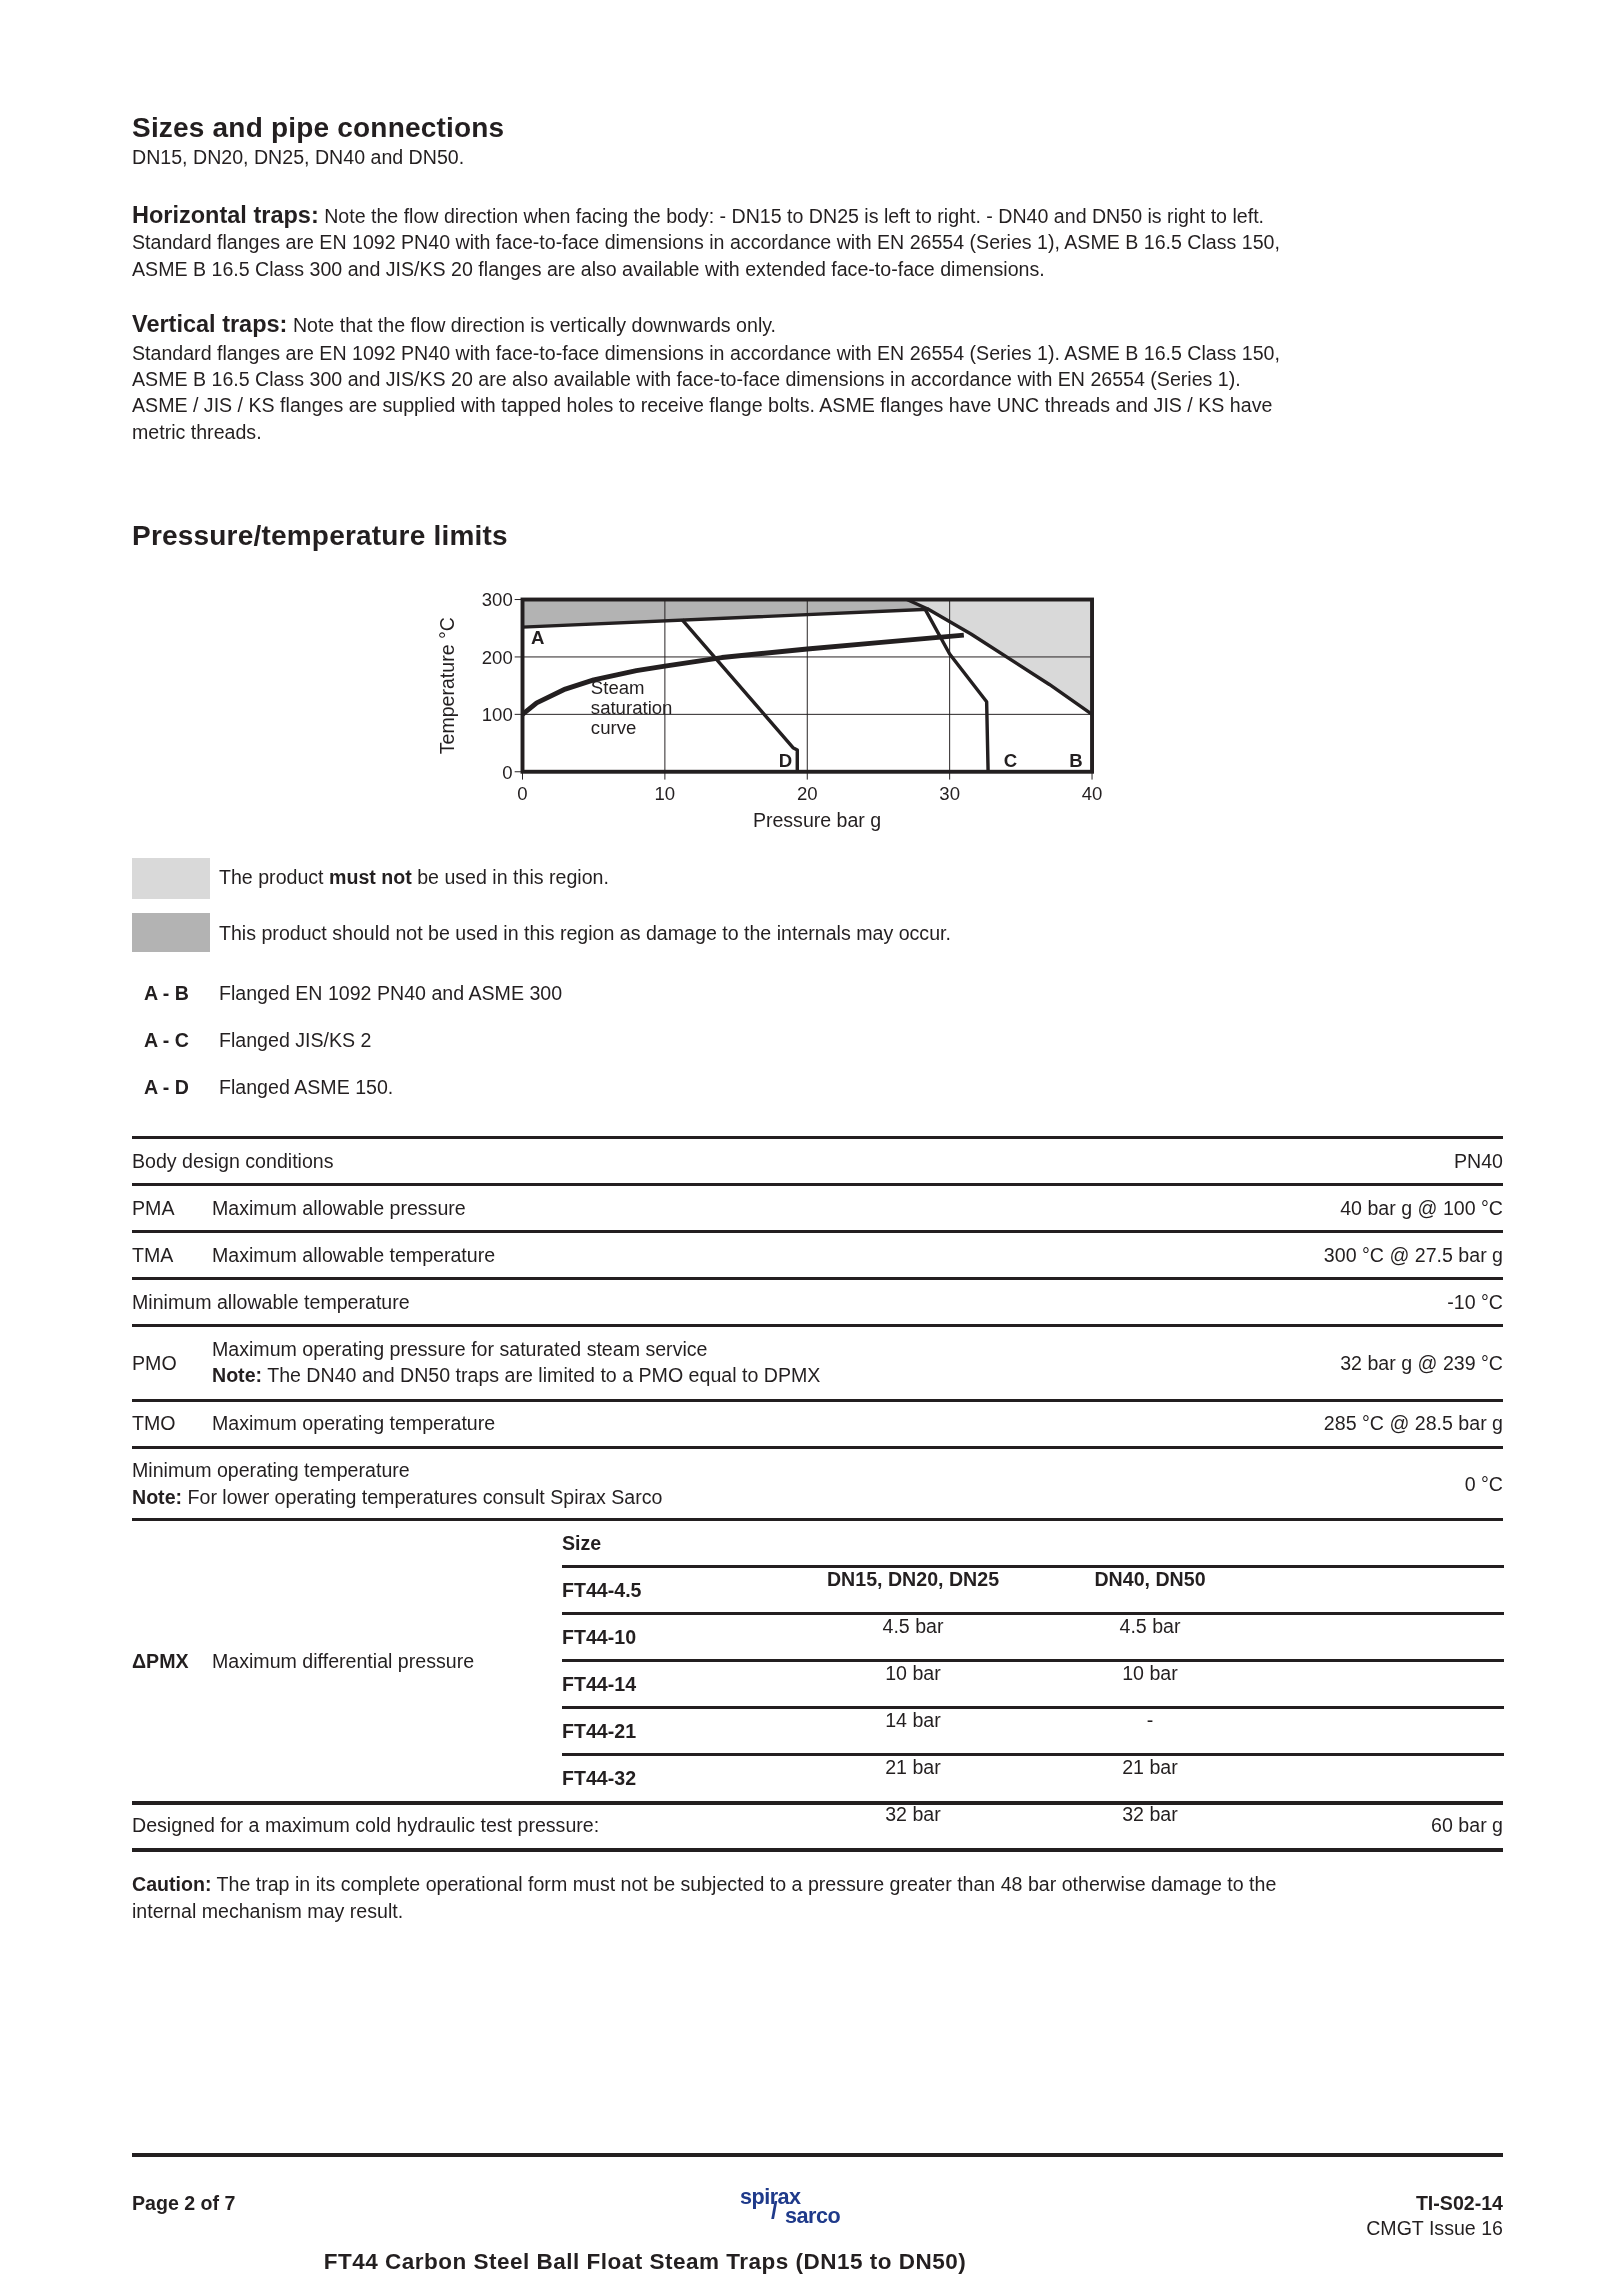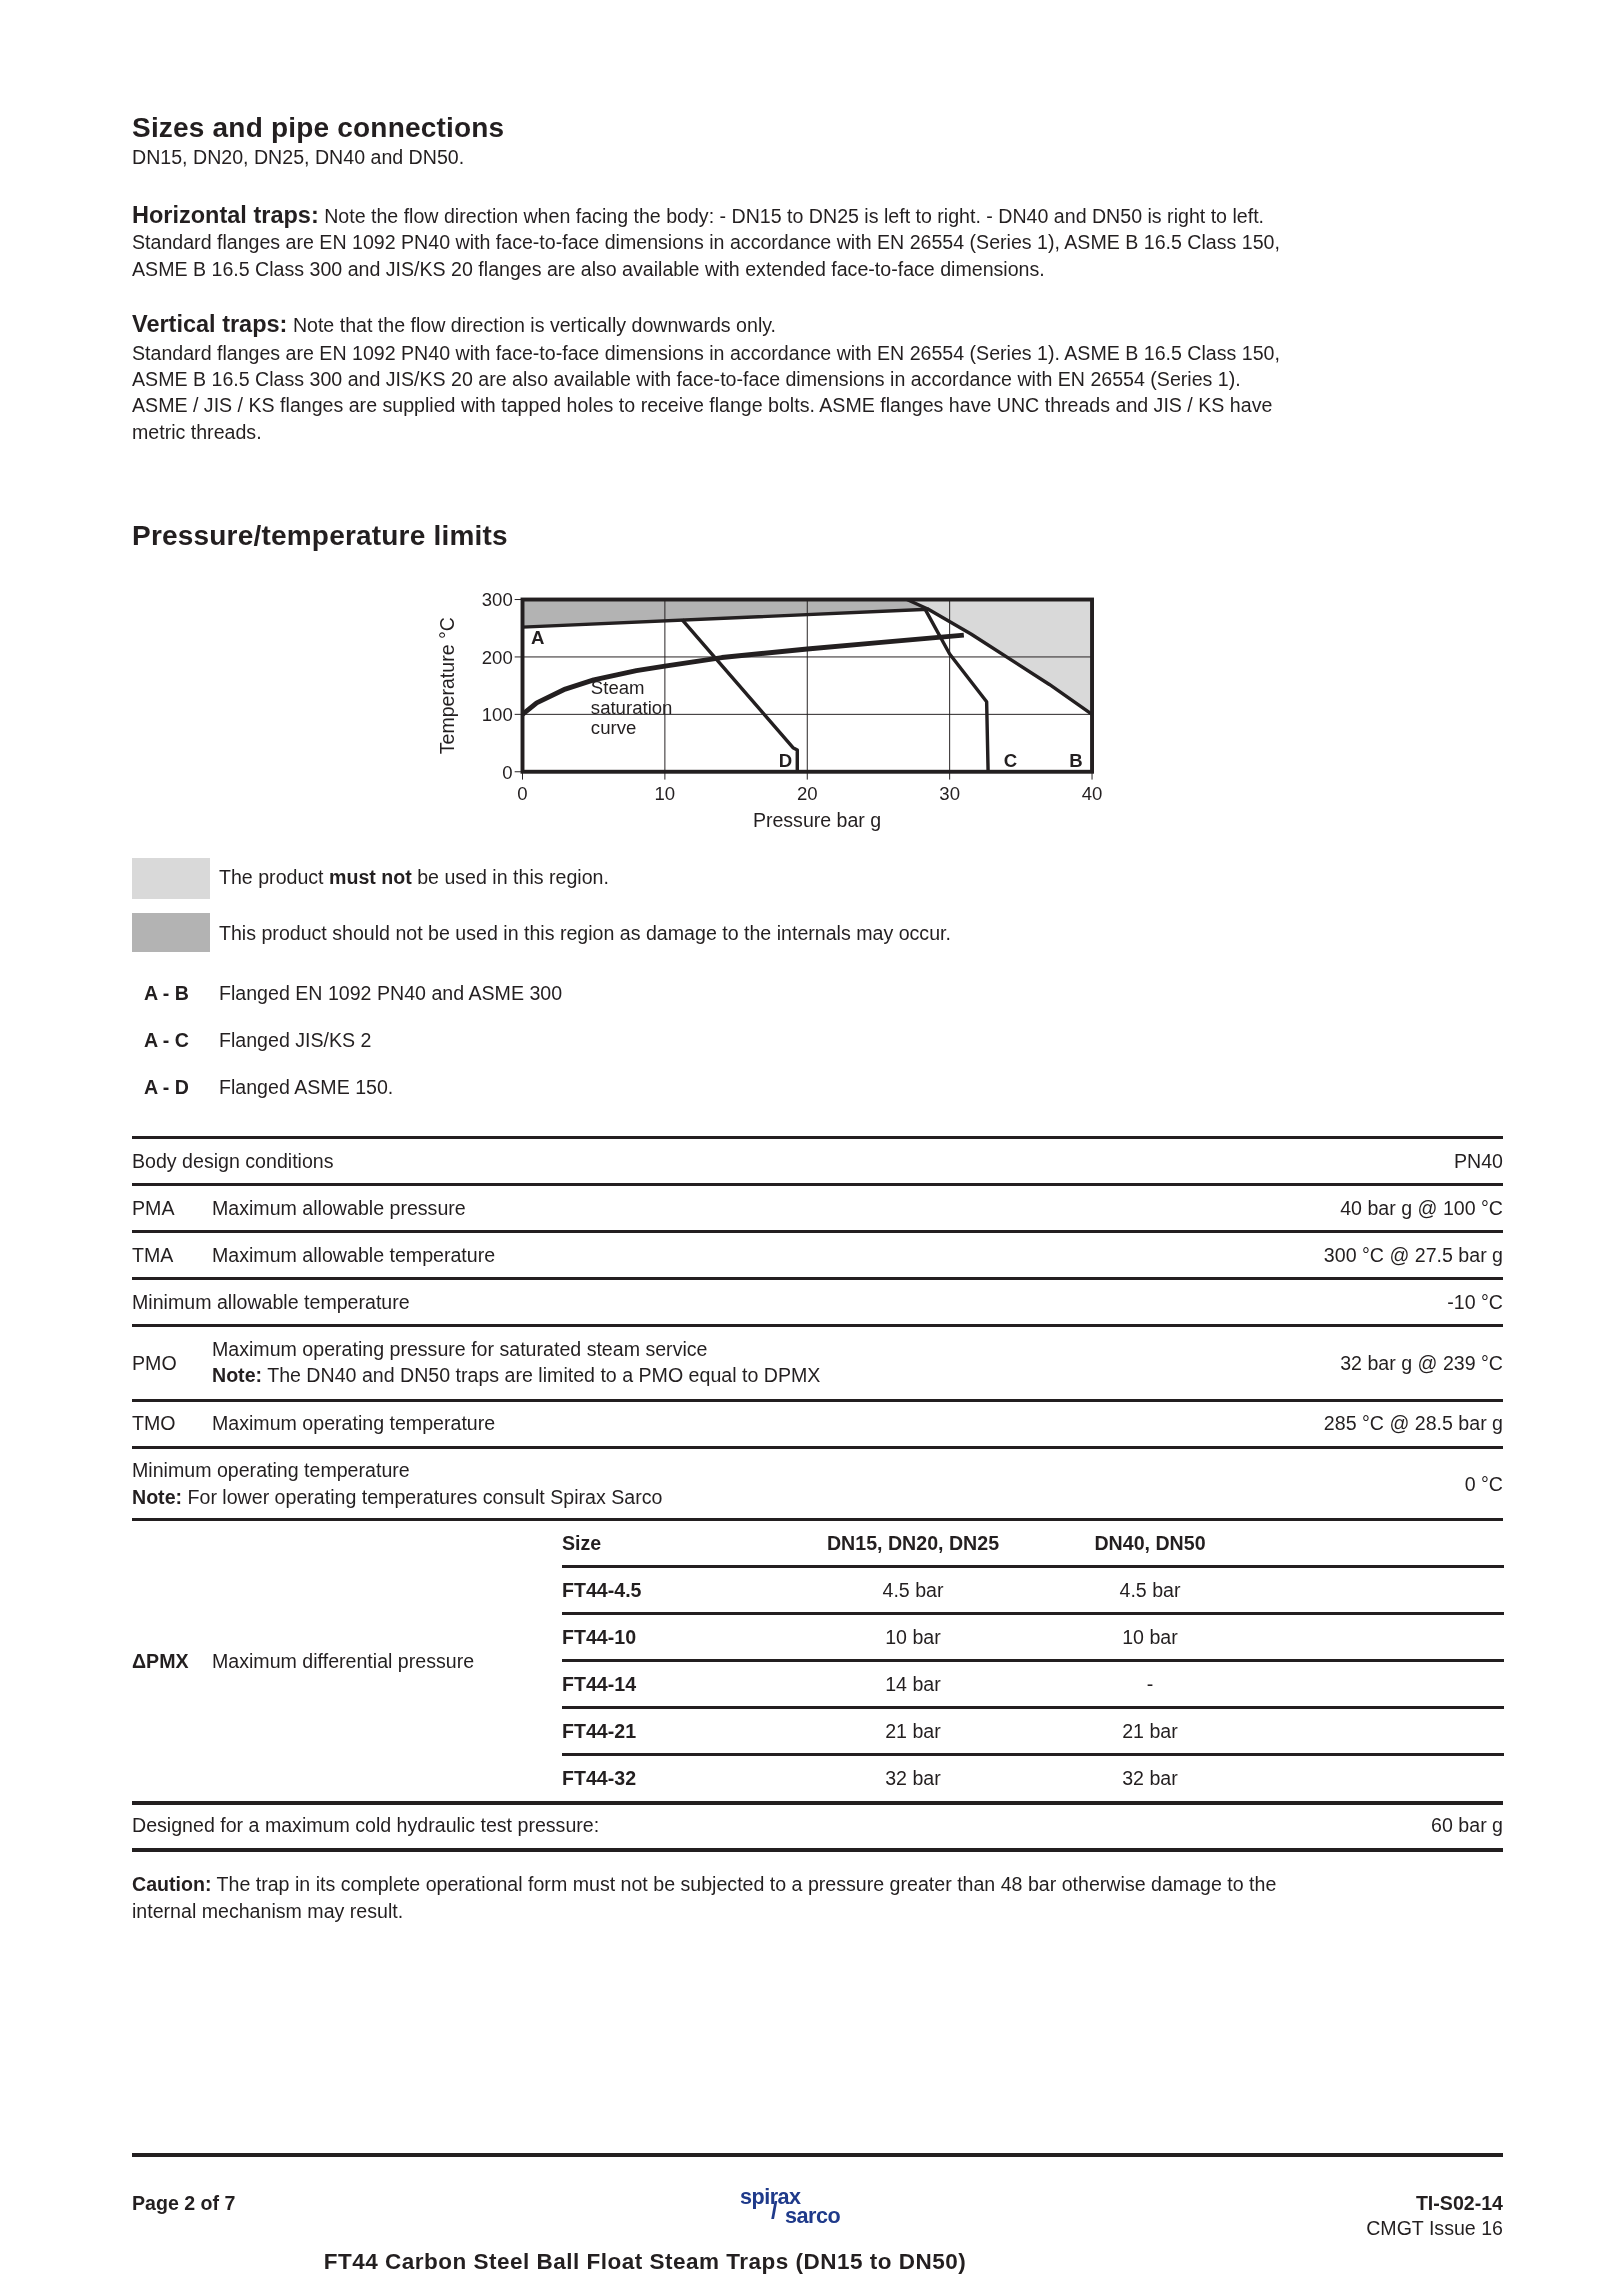--- a/index.html
+++ b/index.html
@@ -7,21 +7,21 @@
          font-family:"Liberation Sans", "DejaVu Sans", sans-serif; color:#231f20; }
   .abs { position:absolute; }
   .txt { font-size:19.6px; line-height:26.5px; white-space:nowrap; }
   .h2 { font-size:28px; font-weight:bold; line-height:33px; letter-spacing:0.2px; }
   .h3 { font-size:23.5px; font-weight:bold; }
   b { font-weight:bold; }
   .rule { position:absolute; left:132px; width:1371px; background:#231f20; }
   .rule.thick { height:2.9px; }
   .sub-rule { position:absolute; left:562px; width:942px; height:2.9px; background:#231f20; }
   .right { text-align:right; }
-  .center { text-align:center; }
+  .center { text-align:center;margin-top:36px; }
   .swatch { position:absolute; left:132px; width:78px; }
   svg text { font-family:"Liberation Sans", "DejaVu Sans", sans-serif; fill:#231f20; }
 </style>
 </head>
 <body>
 
 <div class="abs h2" style="left:132px;top:111px;">Sizes and pipe connections</div>
 <div class="abs txt" style="left:132px;top:144px;">DN15, DN20, DN25, DN40 and DN50.</div>
 
 <div class="abs txt" style="left:132px;top:202px;">

